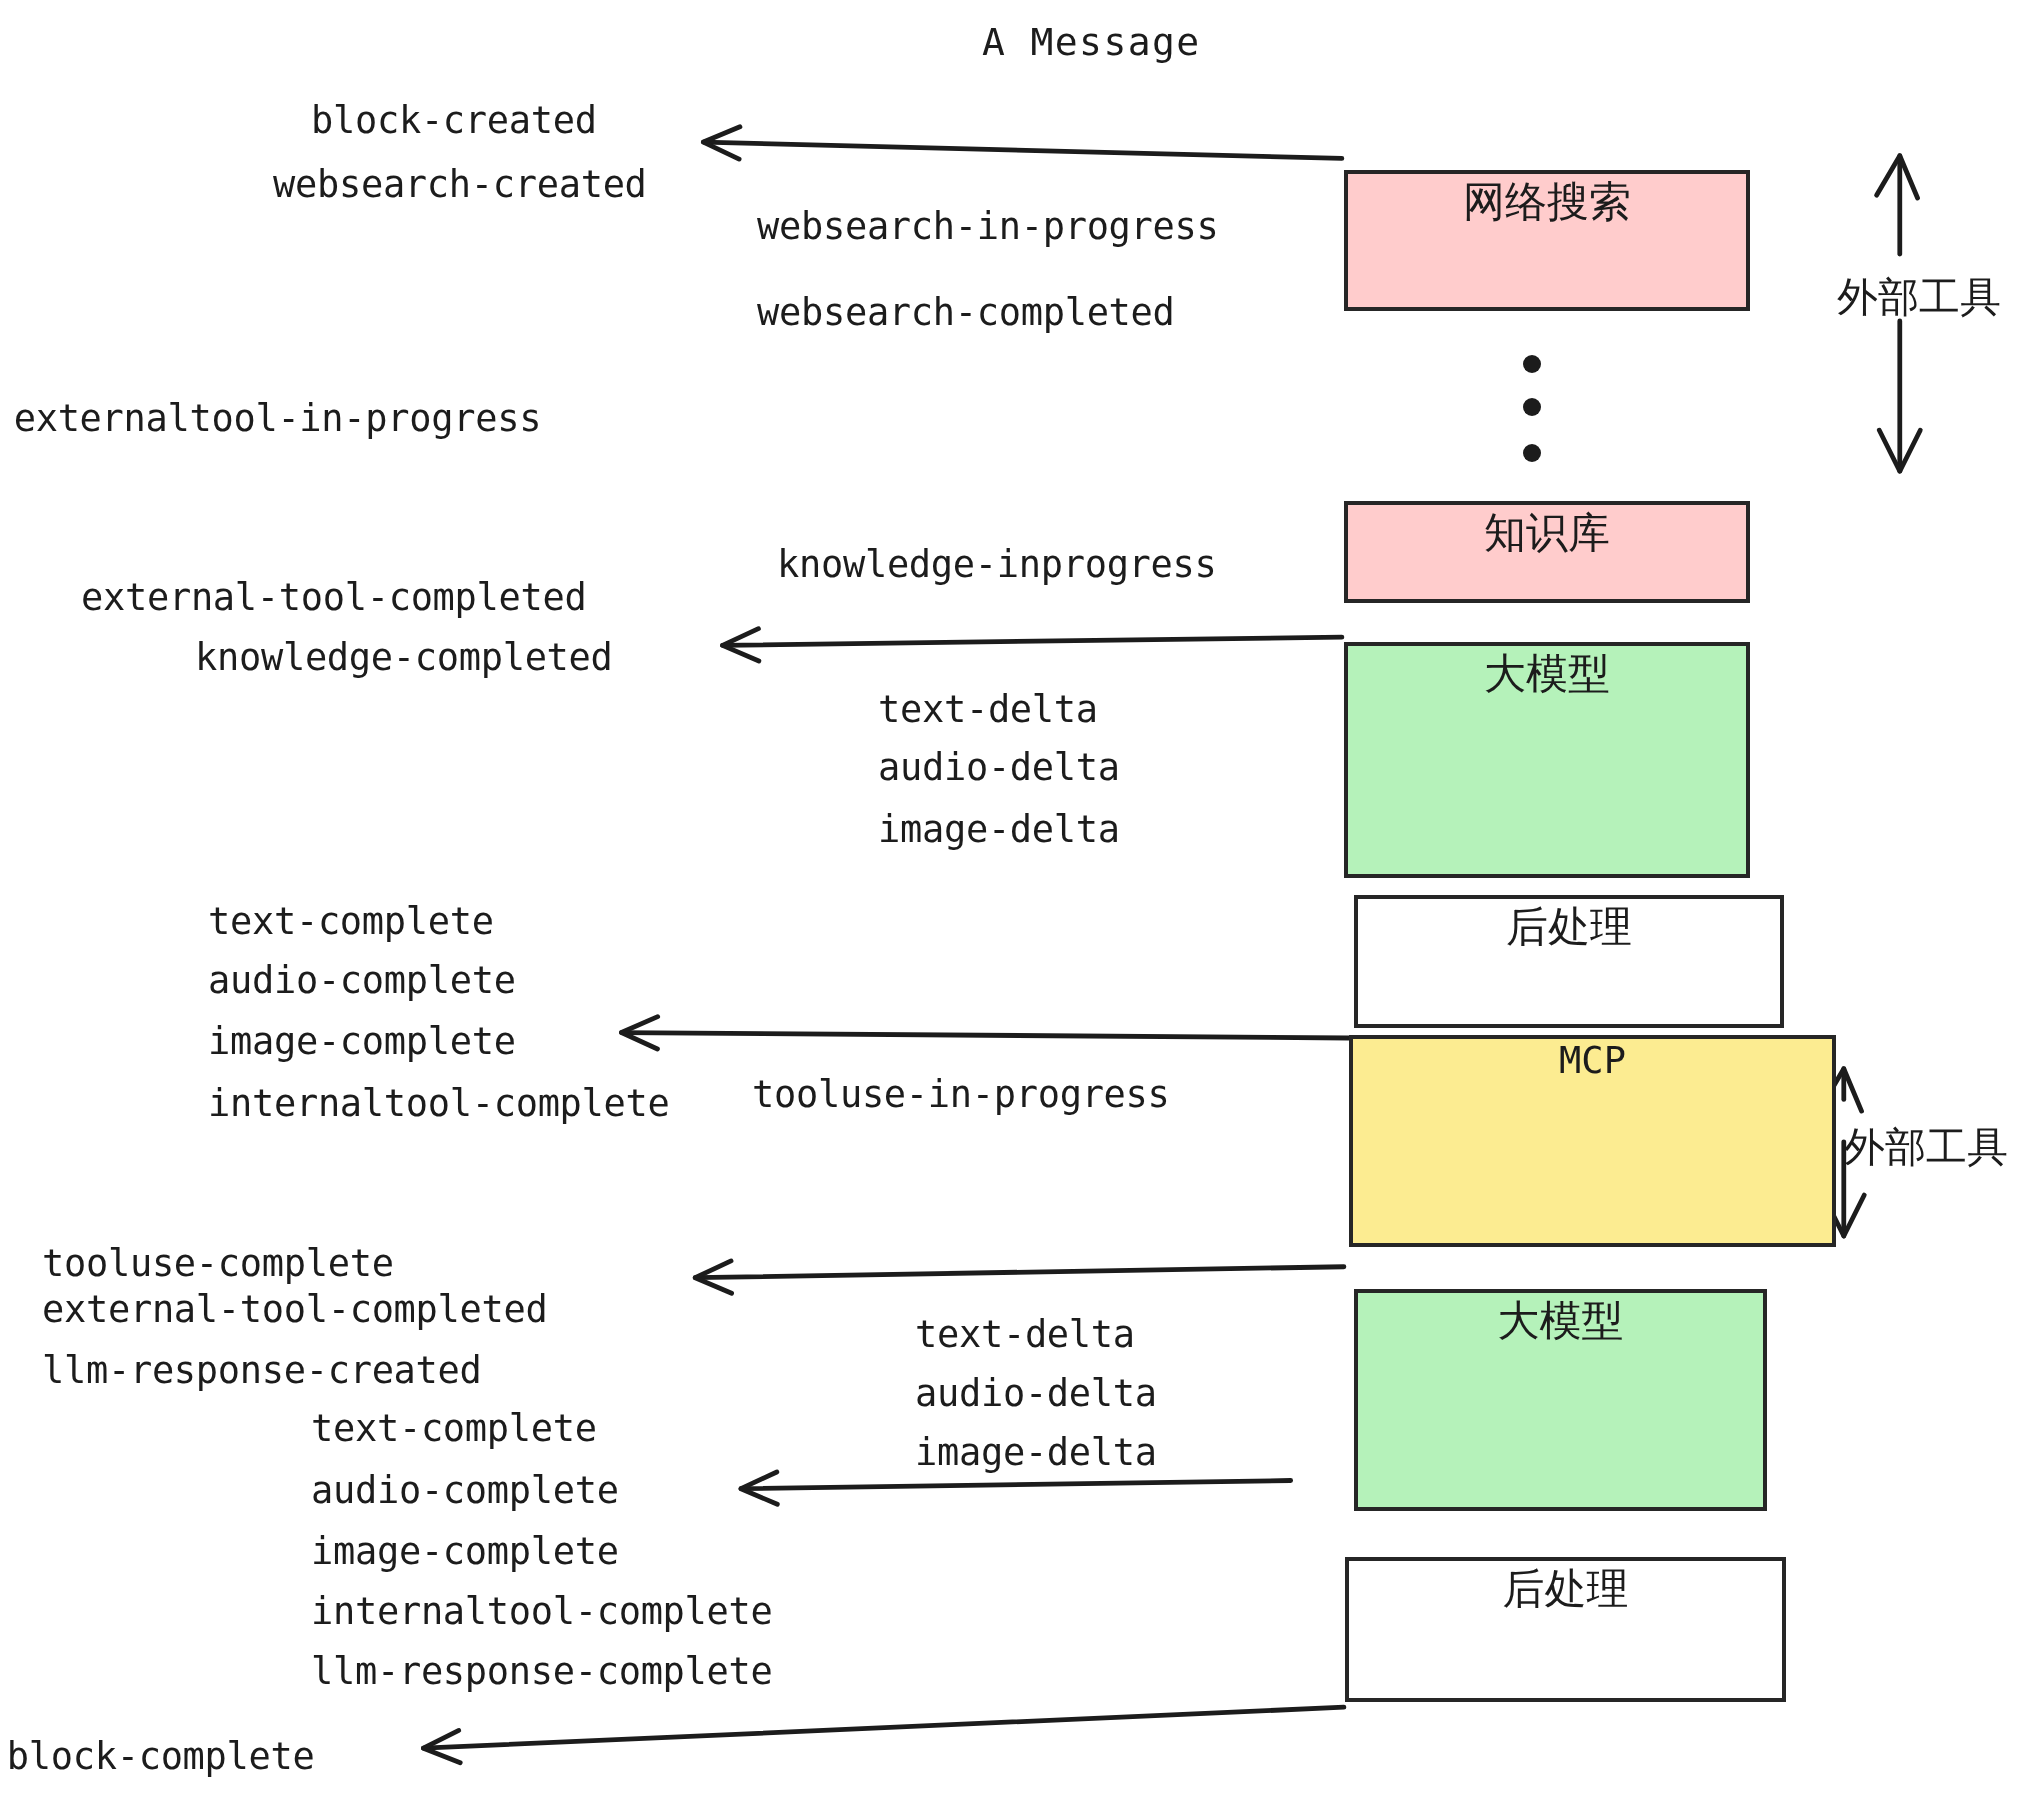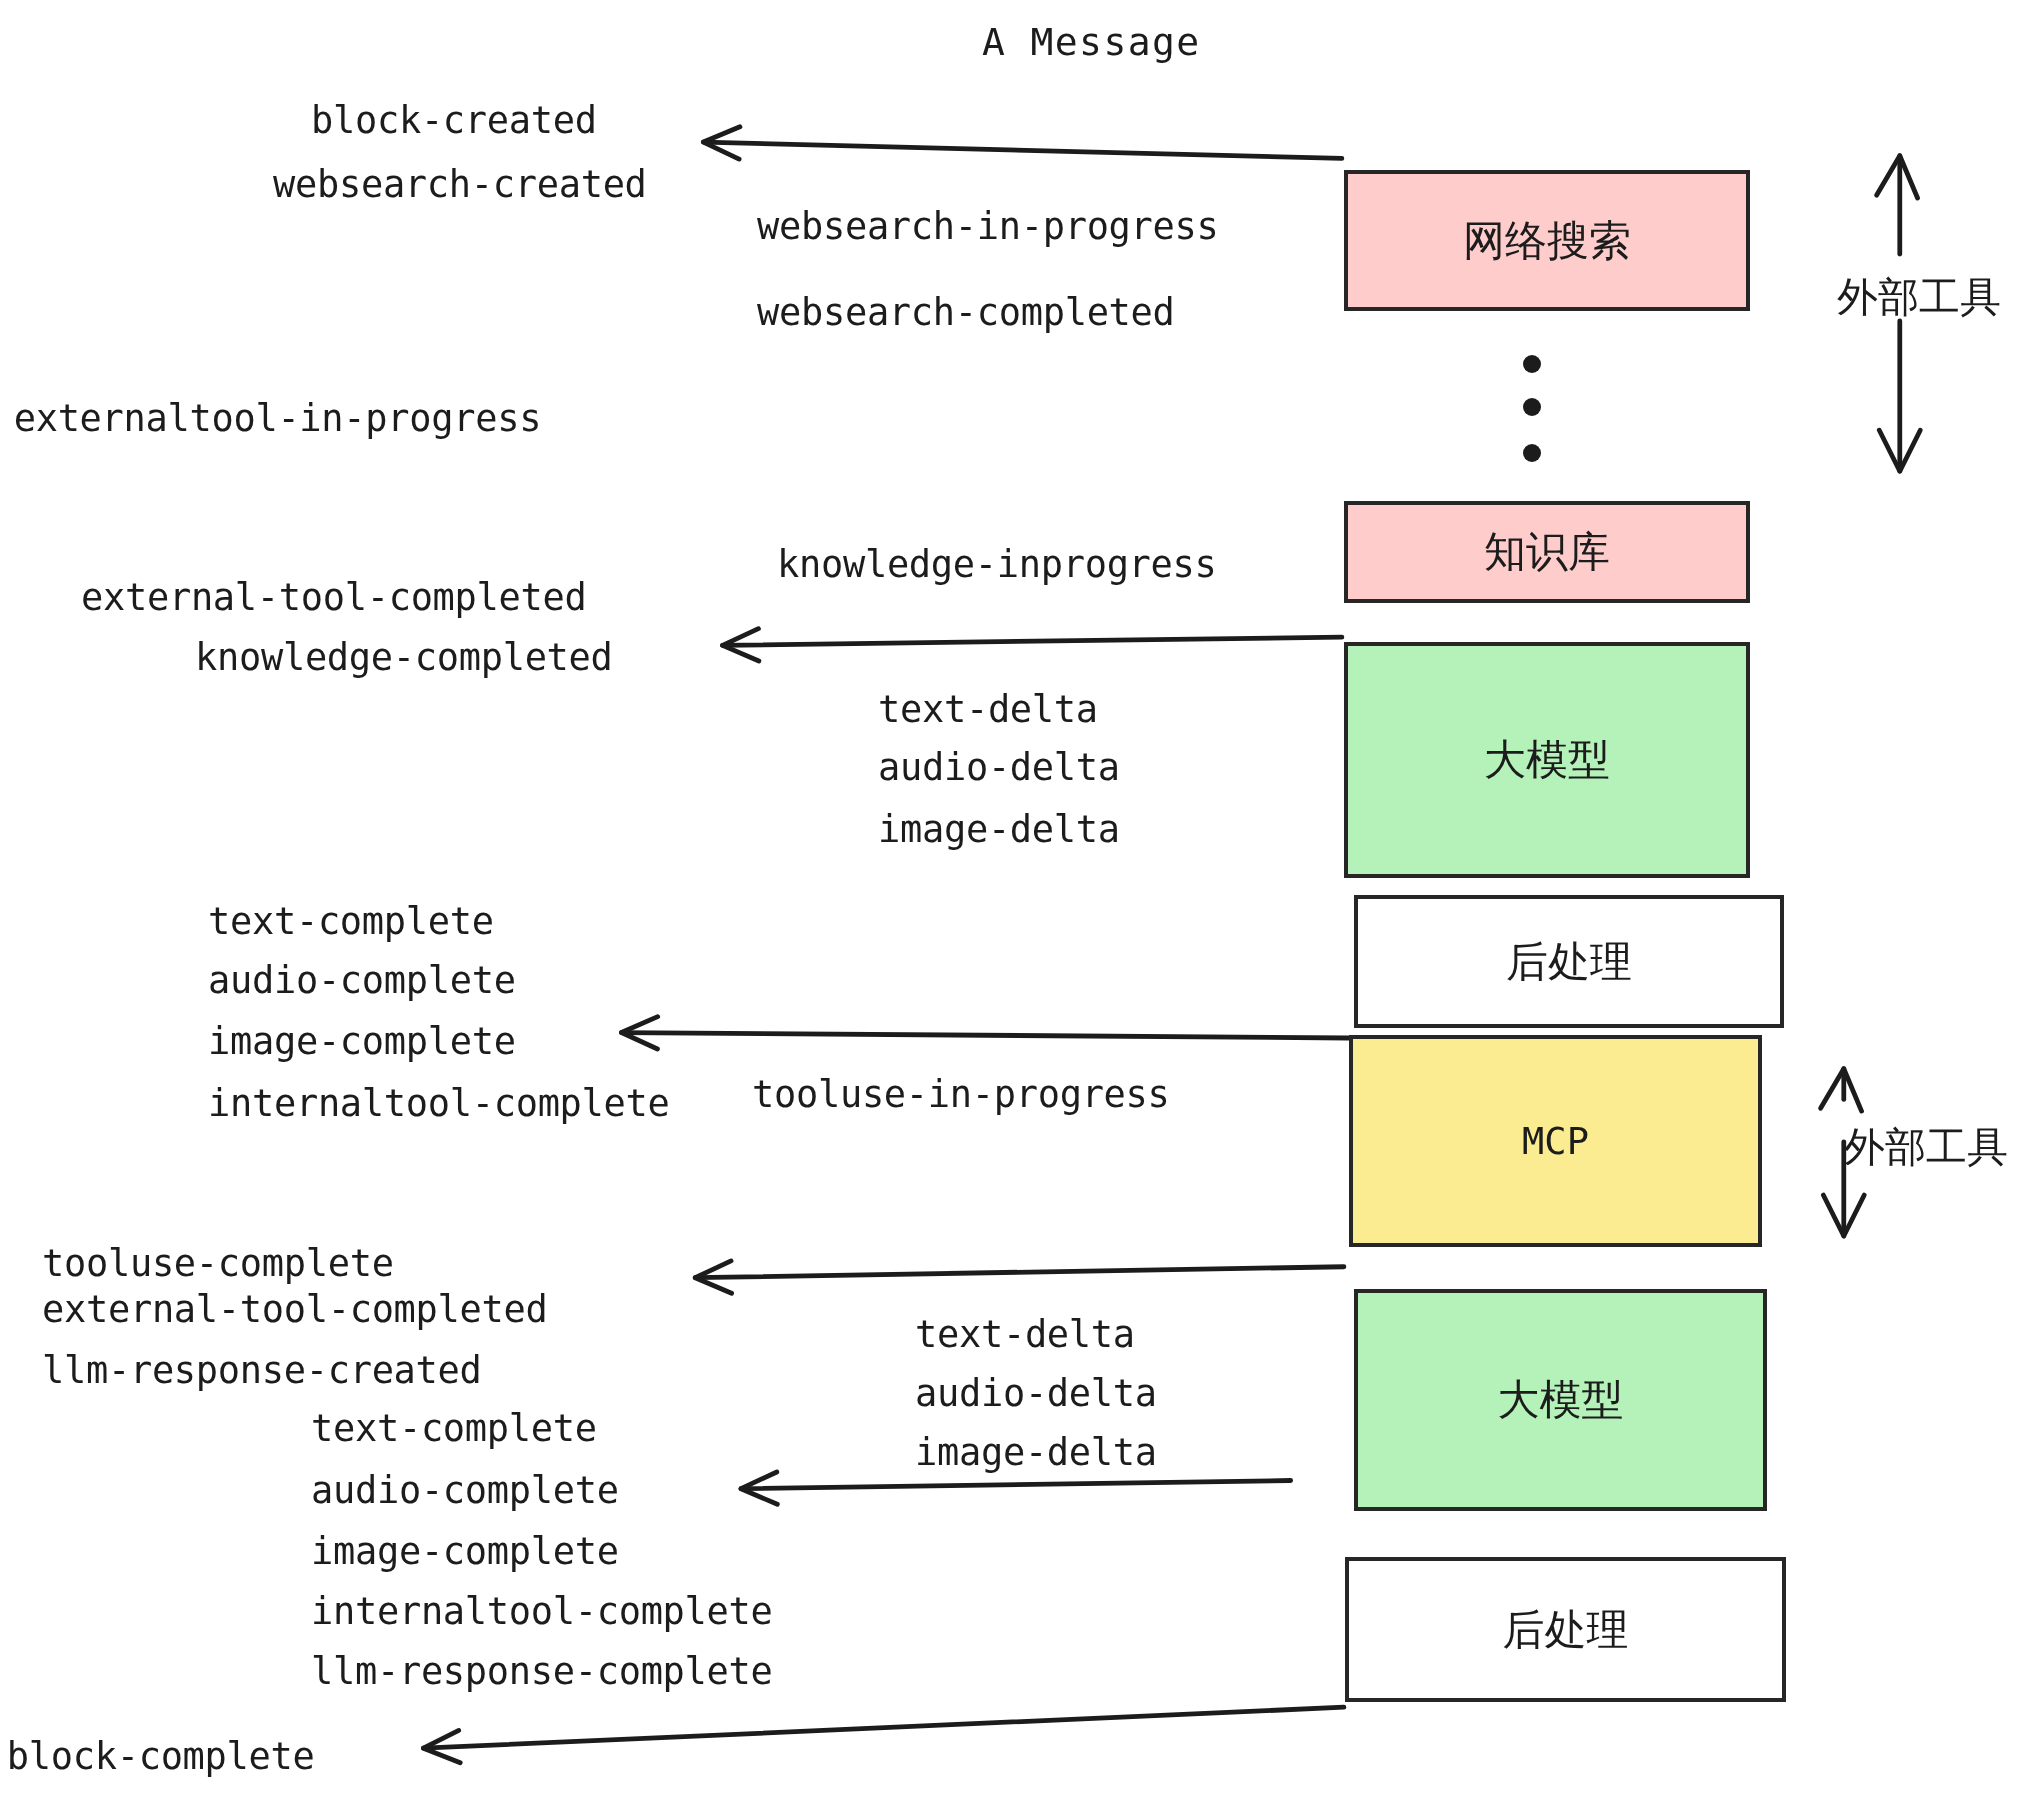--- a/index.html
+++ b/index.html
@@ -38,21 +38,20 @@
     font-size: 38px;
     color: #1c1c1c;
     white-space: pre;
     letter-spacing: 1.4px;
   }
   .node {
     position: absolute;
     box-sizing: border-box;
     border: 4.1px solid #262626;
     display: flex;
-    align-items: center;
     justify-content: center;
   }
   .node-label {
     font-family: "DejaVu Sans", "Liberation Sans", sans-serif;
     font-size: 42px;
     color: #1c1c1c;
     white-space: pre;
   }
   .node-label.latin {
     font-family: "DejaVu Sans Mono", "Liberation Mono", monospace;
@@ -129,21 +128,21 @@
       </div>
       <div class="node" style="left: 1344px; top: 501px; width: 406px; height: 102px; background: rgb(255, 204, 204);">
         <span class="node-label">知识库</span>
       </div>
       <div class="node" style="left: 1344px; top: 642px; width: 406px; height: 236px; background: rgb(181, 242, 186);">
         <span class="node-label">大模型</span>
       </div>
       <div class="node" style="left: 1354px; top: 895px; width: 430px; height: 133px; background: rgb(255, 255, 255);">
         <span class="node-label">后处理</span>
       </div>
-      <div class="node" style="left: 1349px; top: 1035px; width: 413px; height: 212px; background: rgb(252, 236, 145);">
+      <div class="node" style="left: 1349px; top: 1035px; width: 487px; height: 212px; background: rgb(252, 236, 145);">
         <span class="node-label latin">MCP</span>
       </div>
       <div class="node" style="left: 1354px; top: 1289px; width: 413px; height: 222px; background: rgb(181, 242, 186);">
         <span class="node-label">大模型</span>
       </div>
       <div class="node" style="left: 1345px; top: 1557px; width: 441px; height: 145px; background: rgb(255, 255, 255);">
         <span class="node-label">后处理</span>
       </div>
     </div>
 

